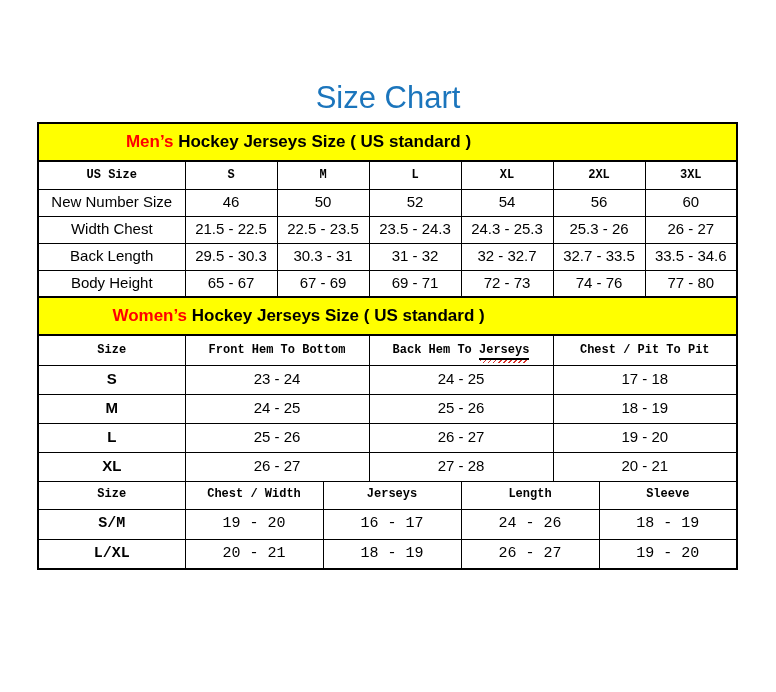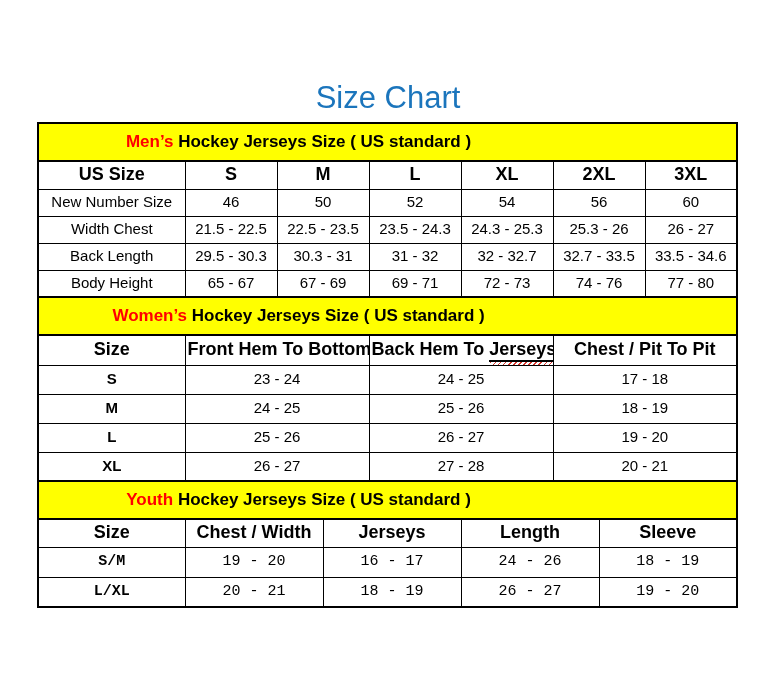--- a/index.html
+++ b/index.html
@@ -26,21 +26,21 @@
   }
   .c-label{width:147px}
   .c-sub{width:46px}
   td,th{
     border:1px solid #000;
     text-align:center;vertical-align:middle;
     font-size:15px;line-height:1.1;
     padding:0 2px;
     overflow:hidden;white-space:nowrap;
   }
-  th{font-weight:700;font-size:18px;}
+  th{font-weight:700;font-size:12px;font-family:Liberation Mono, monospace;}
   tr.band-row{height:38px;}
   td.band{
     background:#ffff00;
     border-top:2px solid #000;border-bottom:2px solid #000;
     font-weight:700;font-size:17px;
     text-align:center;
     padding-right:180px;
   }
   .accent{color:#ff0000;}
   tr.hdr-men{height:28px;}
@@ -167,25 +167,20 @@
         <td colspan="4">26 - 27</td>
         <td colspan="4">19 - 20</td>
       </tr>
       <tr class="row-women">
         <td class="size-key">XL</td>
         <td colspan="4">26 - 27</td>
         <td colspan="4">27 - 28</td>
         <td colspan="4">20 - 21</td>
       </tr>
 
-      <tr class="band-row">
-        <td class="band" colspan="13">
-          <span class="accent">Youth</span><span> Hockey Jerseys Size ( US standard )</span>
-        </td>
-      </tr>
       <tr class="hdr-youth">
         <th>Size</th>
         <th colspan="3">Chest / Width</th>
         <th colspan="3">Jerseys</th>
         <th colspan="3">Length</th>
         <th colspan="3">Sleeve</th>
       </tr>
       <tr class="row-youth">
         <td class="size-key">S/M</td>
         <td colspan="3">19 - 20</td>

